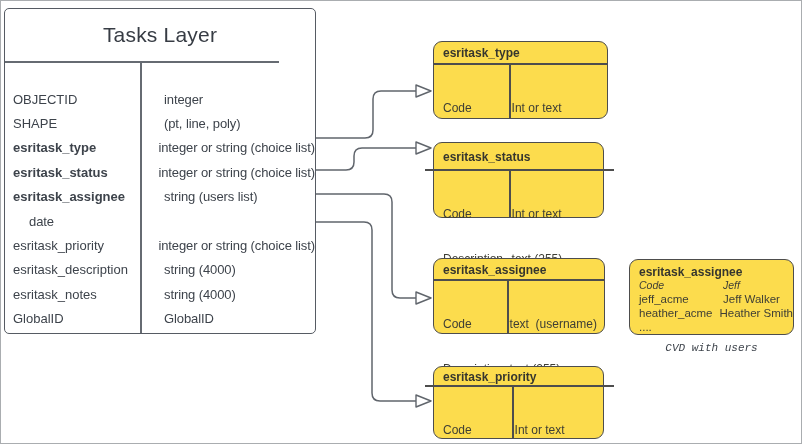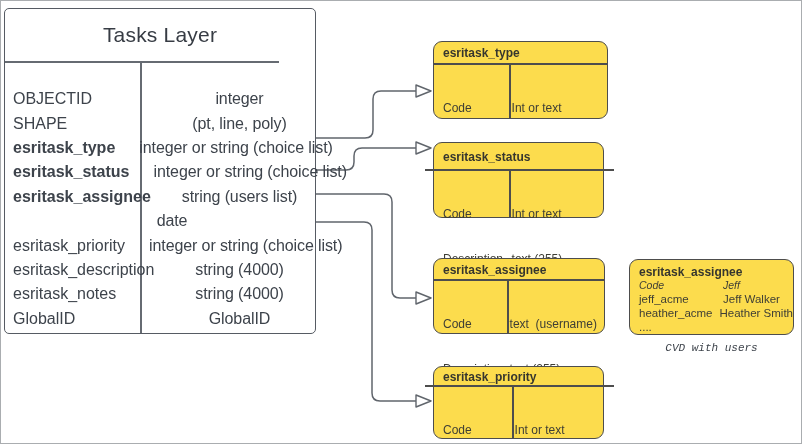--- a/index.html
+++ b/index.html
@@ -14,24 +14,24 @@
     background:#fff;border:1.5px solid #565b63;border-radius:5px;box-sizing:border-box;
   }
   .etitle{
     position:absolute;top:0;left:0;width:100%;height:52px;
     display:flex;align-items:center;justify-content:center;
     font-size:21px;color:#373c44;letter-spacing:.2px;
   }
   .etable .hsep{position:absolute;top:52px;left:0;width:274px;height:2px;background:#666b72;}
   .etable .vsep{position:absolute;top:53px;bottom:0;left:135px;width:2px;background:#666b72;}
   .erows{position:absolute;top:78px;left:0;right:0;}
-  .trow{height:24.4px;display:flex;align-items:center;font-size:16px;}
+  .trow{height:24.4px;display:flex;align-items:center;font-size:13px;}
   .fname{width:135px;padding-left:8px;box-sizing:border-box;white-space:nowrap;}
   .fname.bold{font-weight:bold;}
-  .ftype{flex:1;padding-left:24px;white-space:nowrap;letter-spacing:-0.1px;text-align:center;}
+  .ftype{flex:1;padding-left:24px;white-space:nowrap;letter-spacing:-0.1px;}
   
   .dbox{
     position:absolute;background:#fcdc4d;border:1.6px solid #4d4d4d;border-radius:9px;
     box-sizing:border-box;font-size:12px;color:#3e3e35;
   }
   .dhead{font-weight:bold;padding-left:9px;display:flex;align-items:center;white-space:pre;color:#36362e;}
   .hline{position:absolute;left:0;right:0;height:2px;background:#4d4d4d;}
   .hline.overshoot{left:-9px;right:-11px;}
   .dbody{position:absolute;left:0;right:0;bottom:0;display:flex;}
   .dcol{padding-top:6px;line-height:15px;white-space:pre;}

